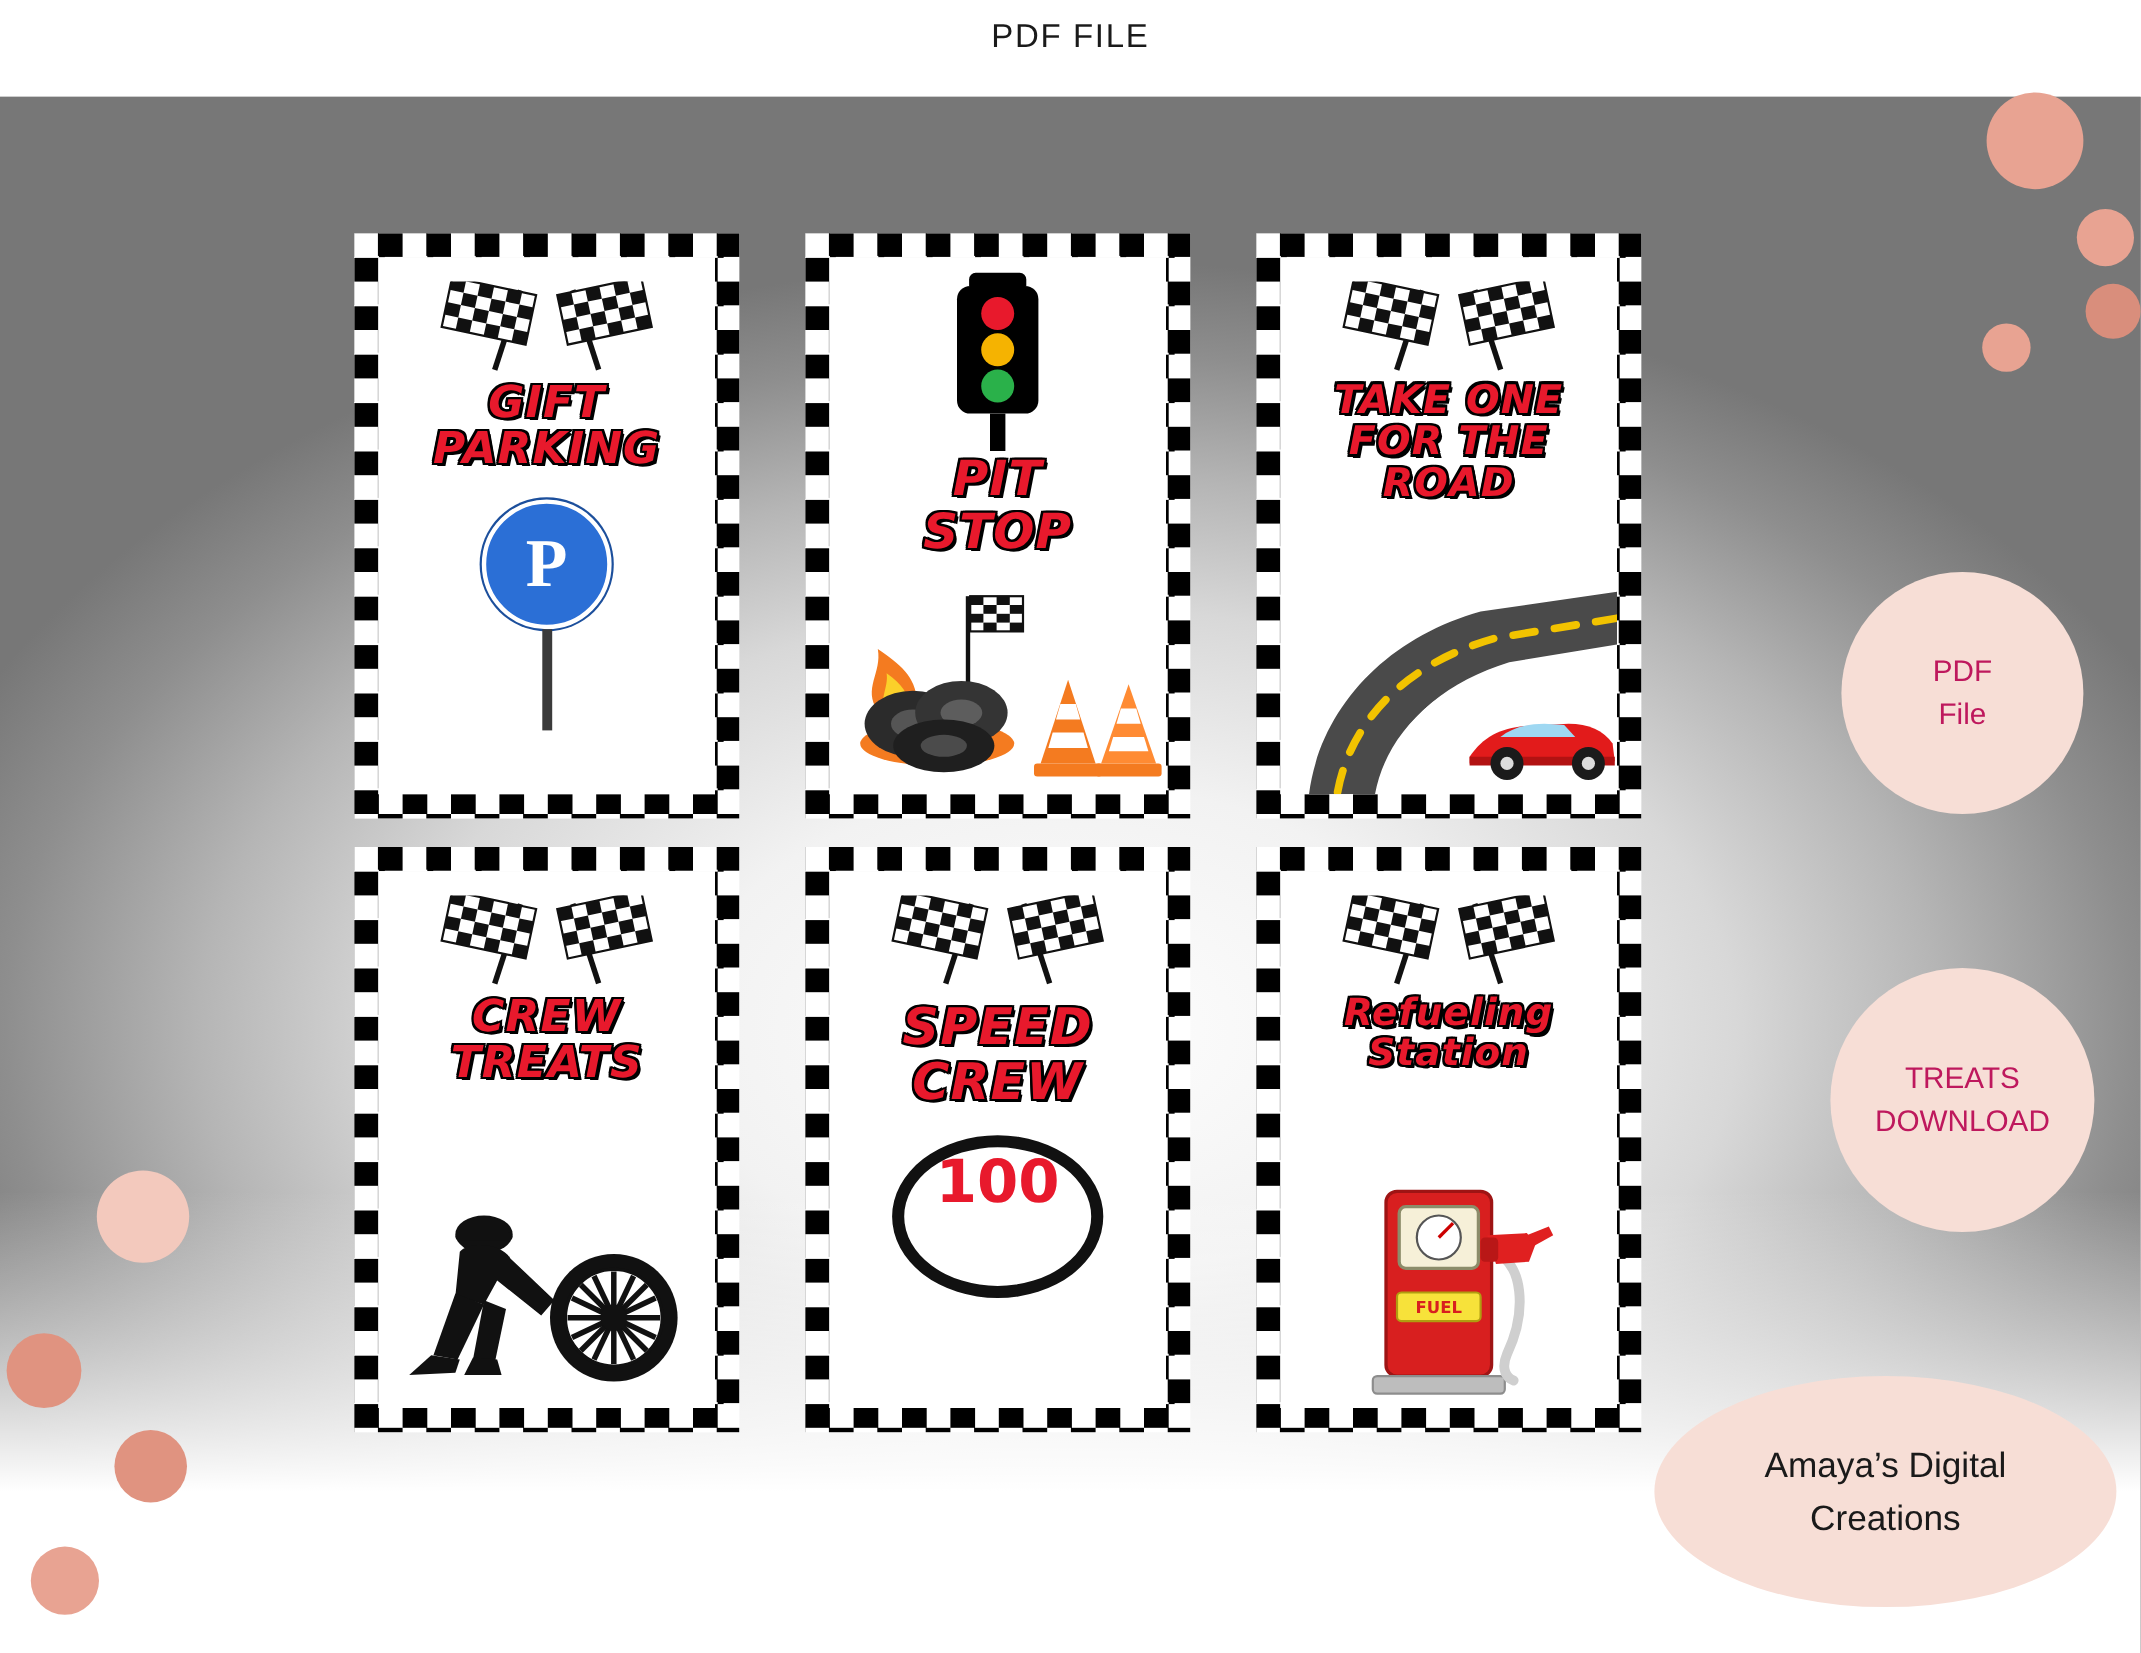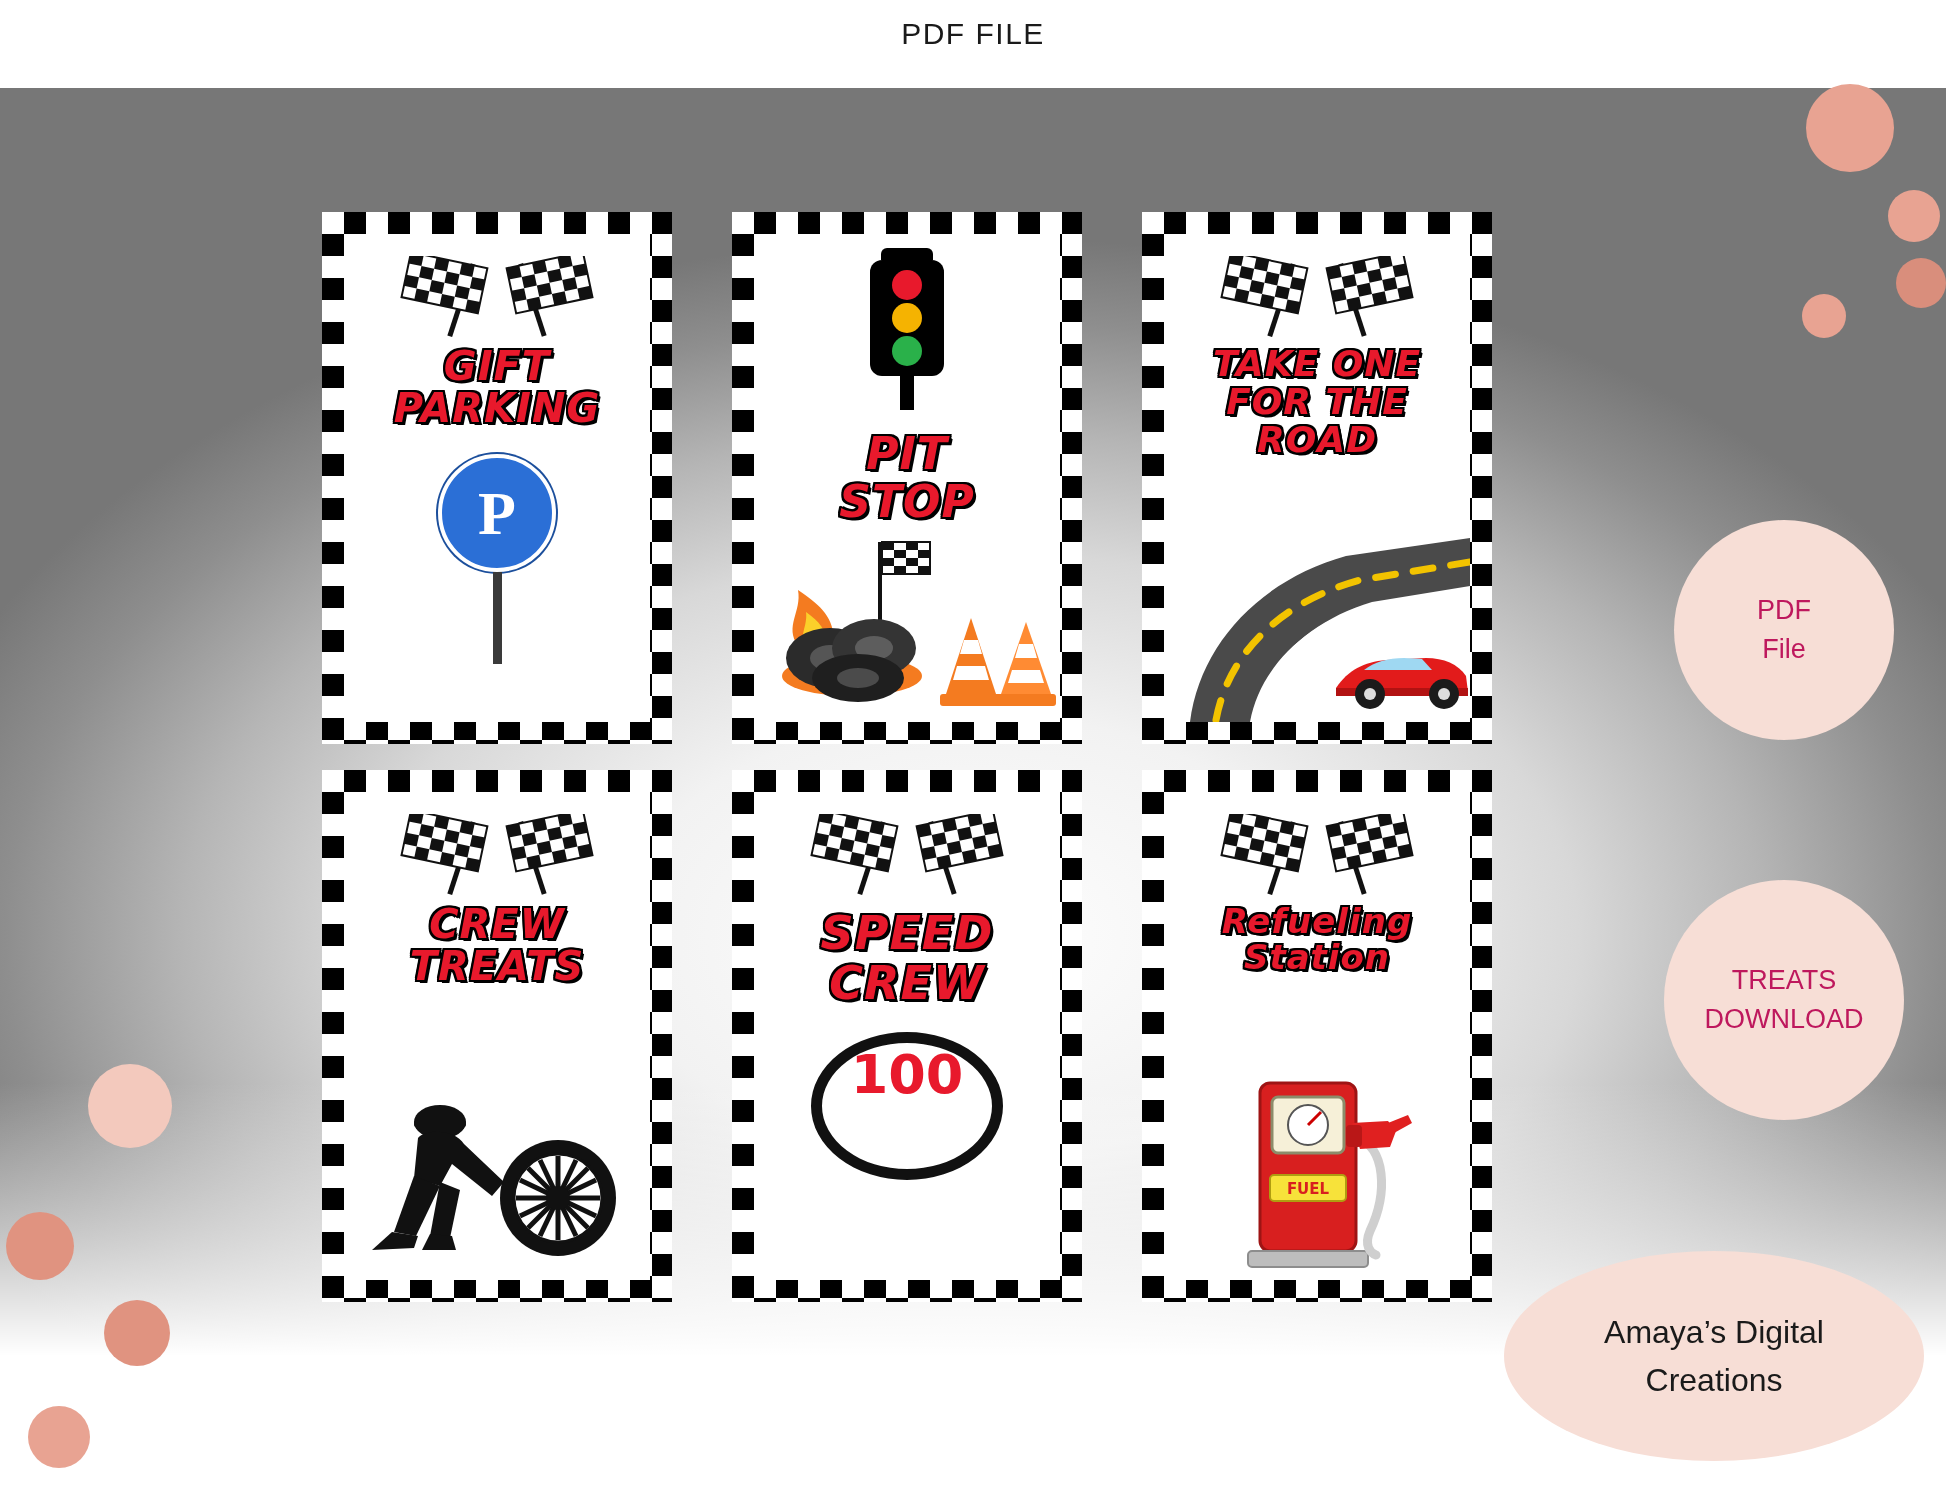--- a/index.html
+++ b/index.html
@@ -133,21 +133,21 @@
     text-align: center;
     line-height: 1.0;
     letter-spacing: 1px;
     margin: 0;
     text-shadow:
       2px 0 0 #000, -2px 0 0 #000, 0 2px 0 #000, 0 -2px 0 #000,
       2px 2px 0 #000, -2px -2px 0 #000, 2px -2px 0 #000, -2px 2px 0 #000,
       3px 3px 0 #000;
   }
   .t-gift   { font-size: 40px; margin-top: 6px; }
-  .t-pit    { font-size: 44px; margin-top: 22px; }
+  .t-pit    { font-size: 44px; margin-top: 4px; }
   .t-take   { font-size: 36px; margin-top: 6px; }
   .t-crew   { font-size: 40px; margin-top: 6px; }
   .t-speed  { font-size: 46px; margin-top: 12px; }
   .t-ref    { font-size: 34px; margin-top: 6px; font-style: italic; }
 
   
   .flags { width: 200px; height: 84px; margin-top: 22px; }
   .flags svg { width: 100%; height: 100%; display: block; }
 
   

